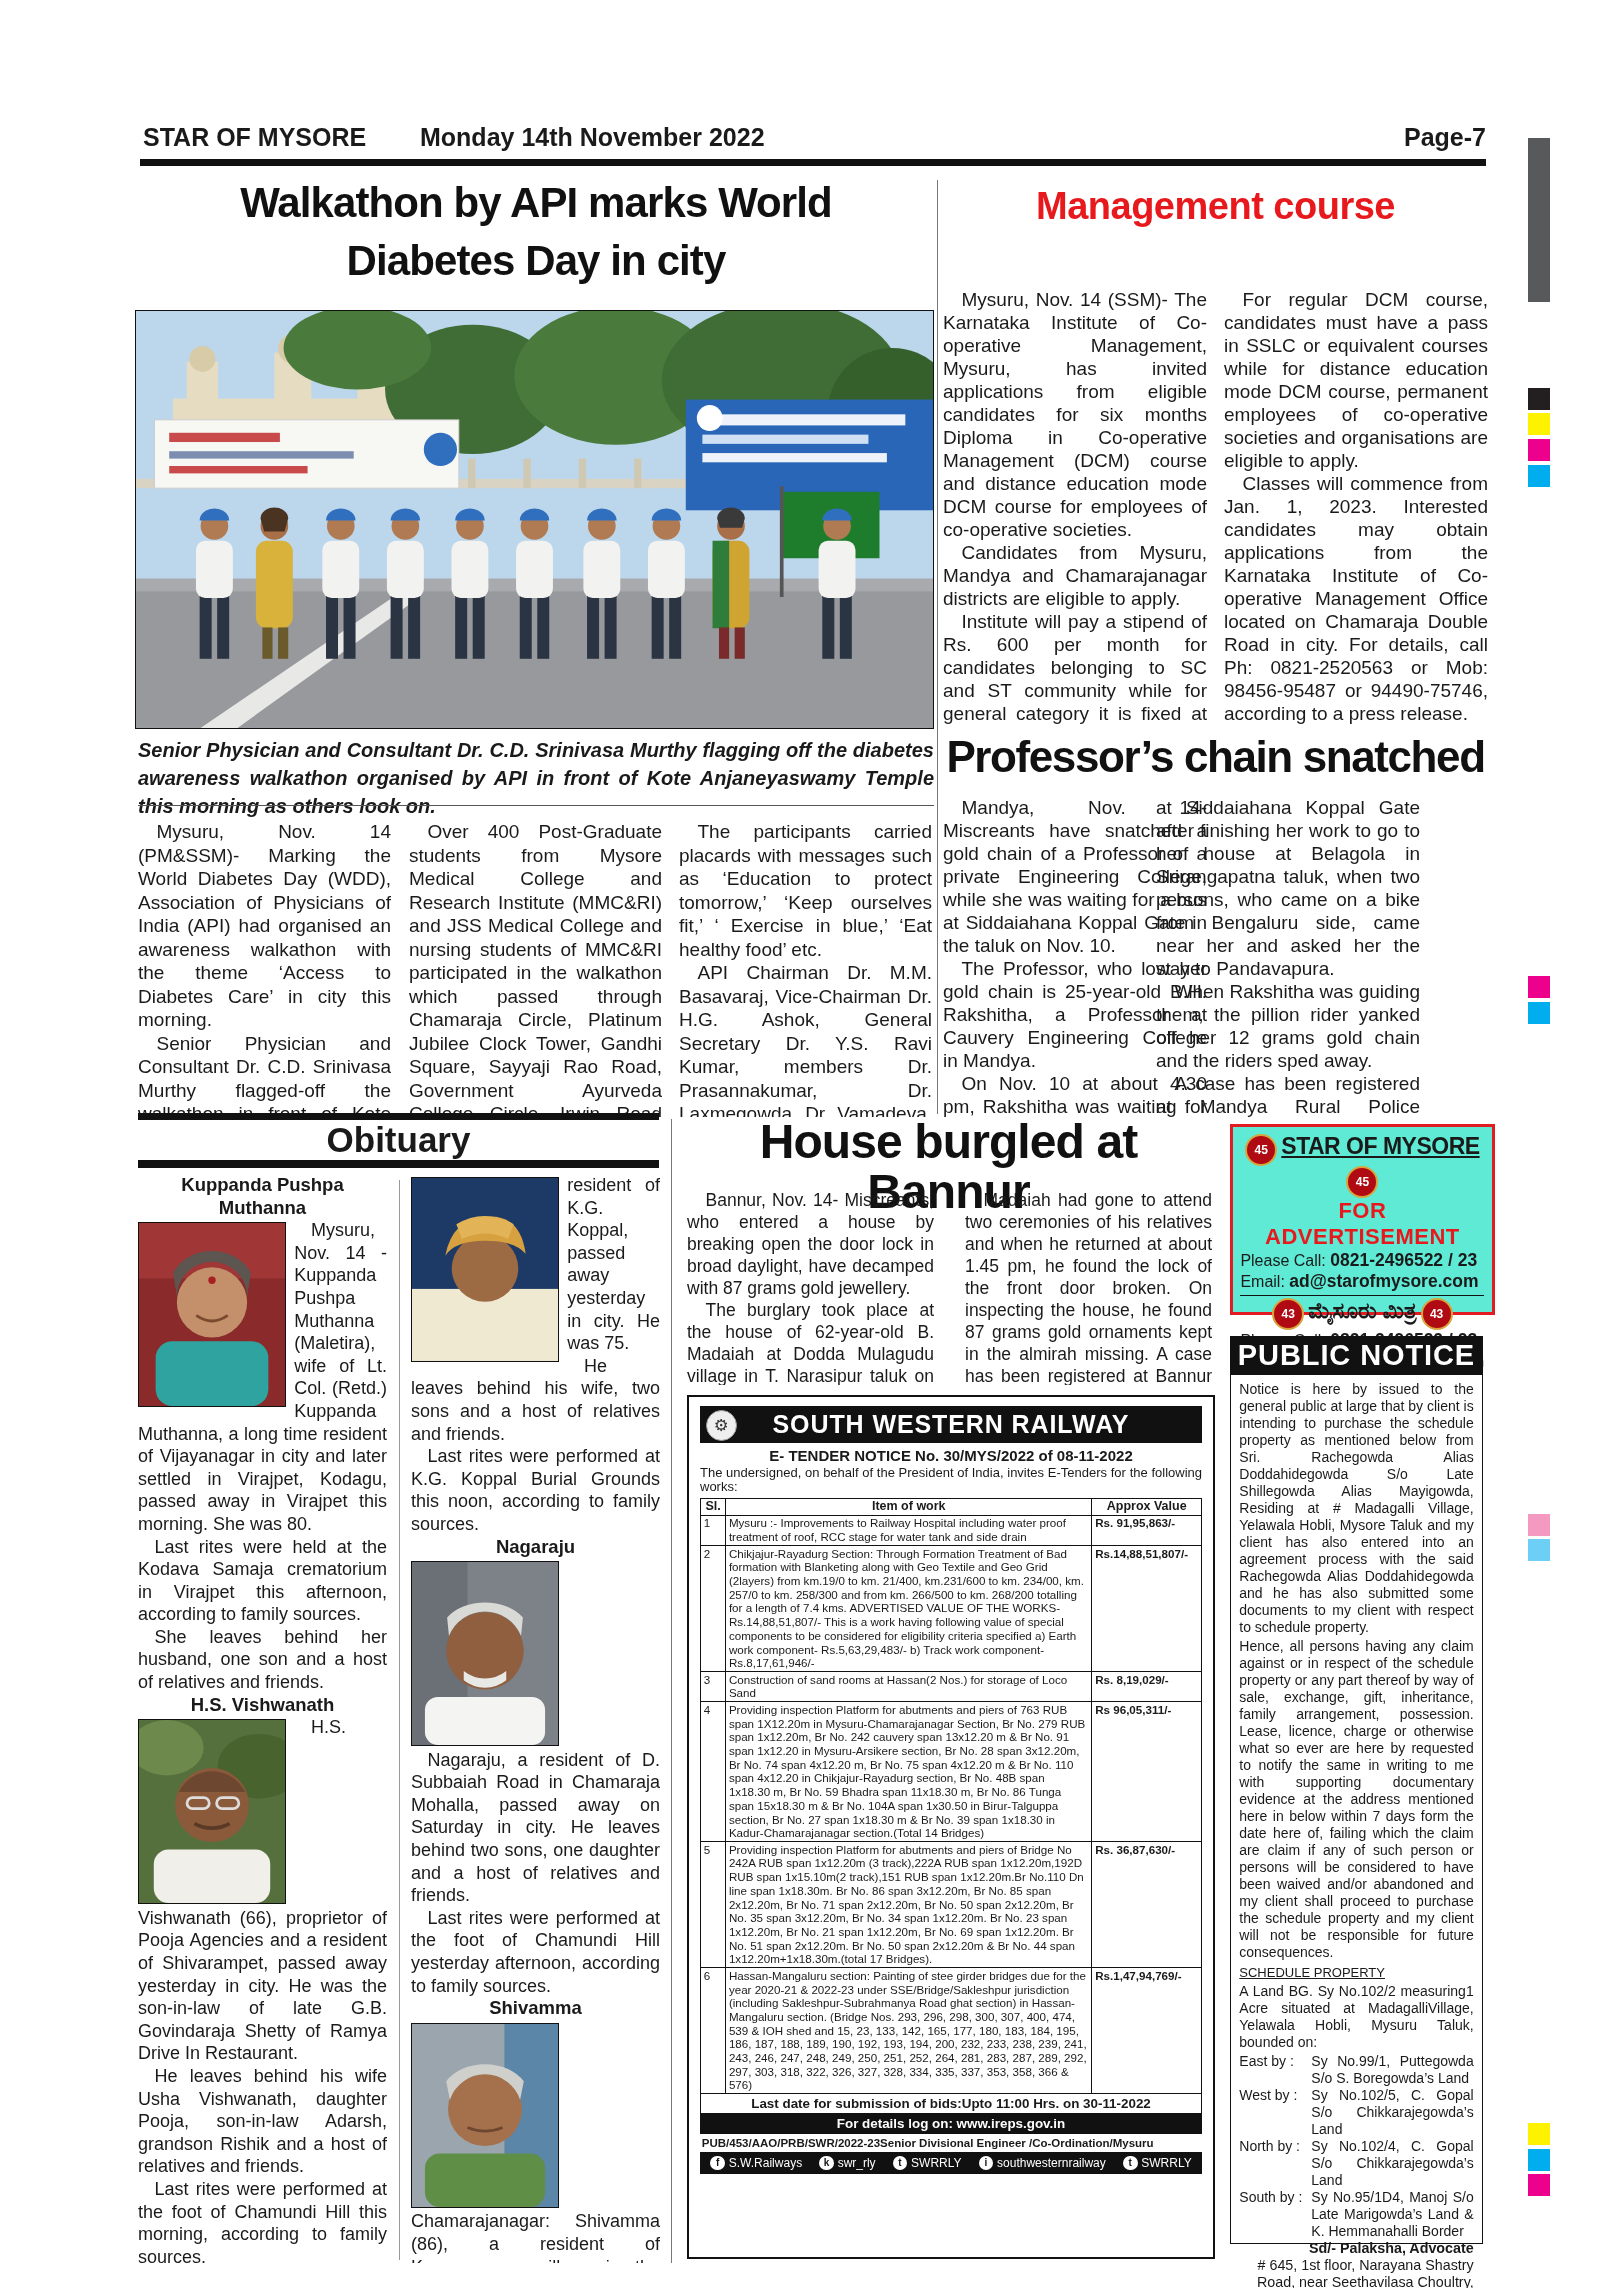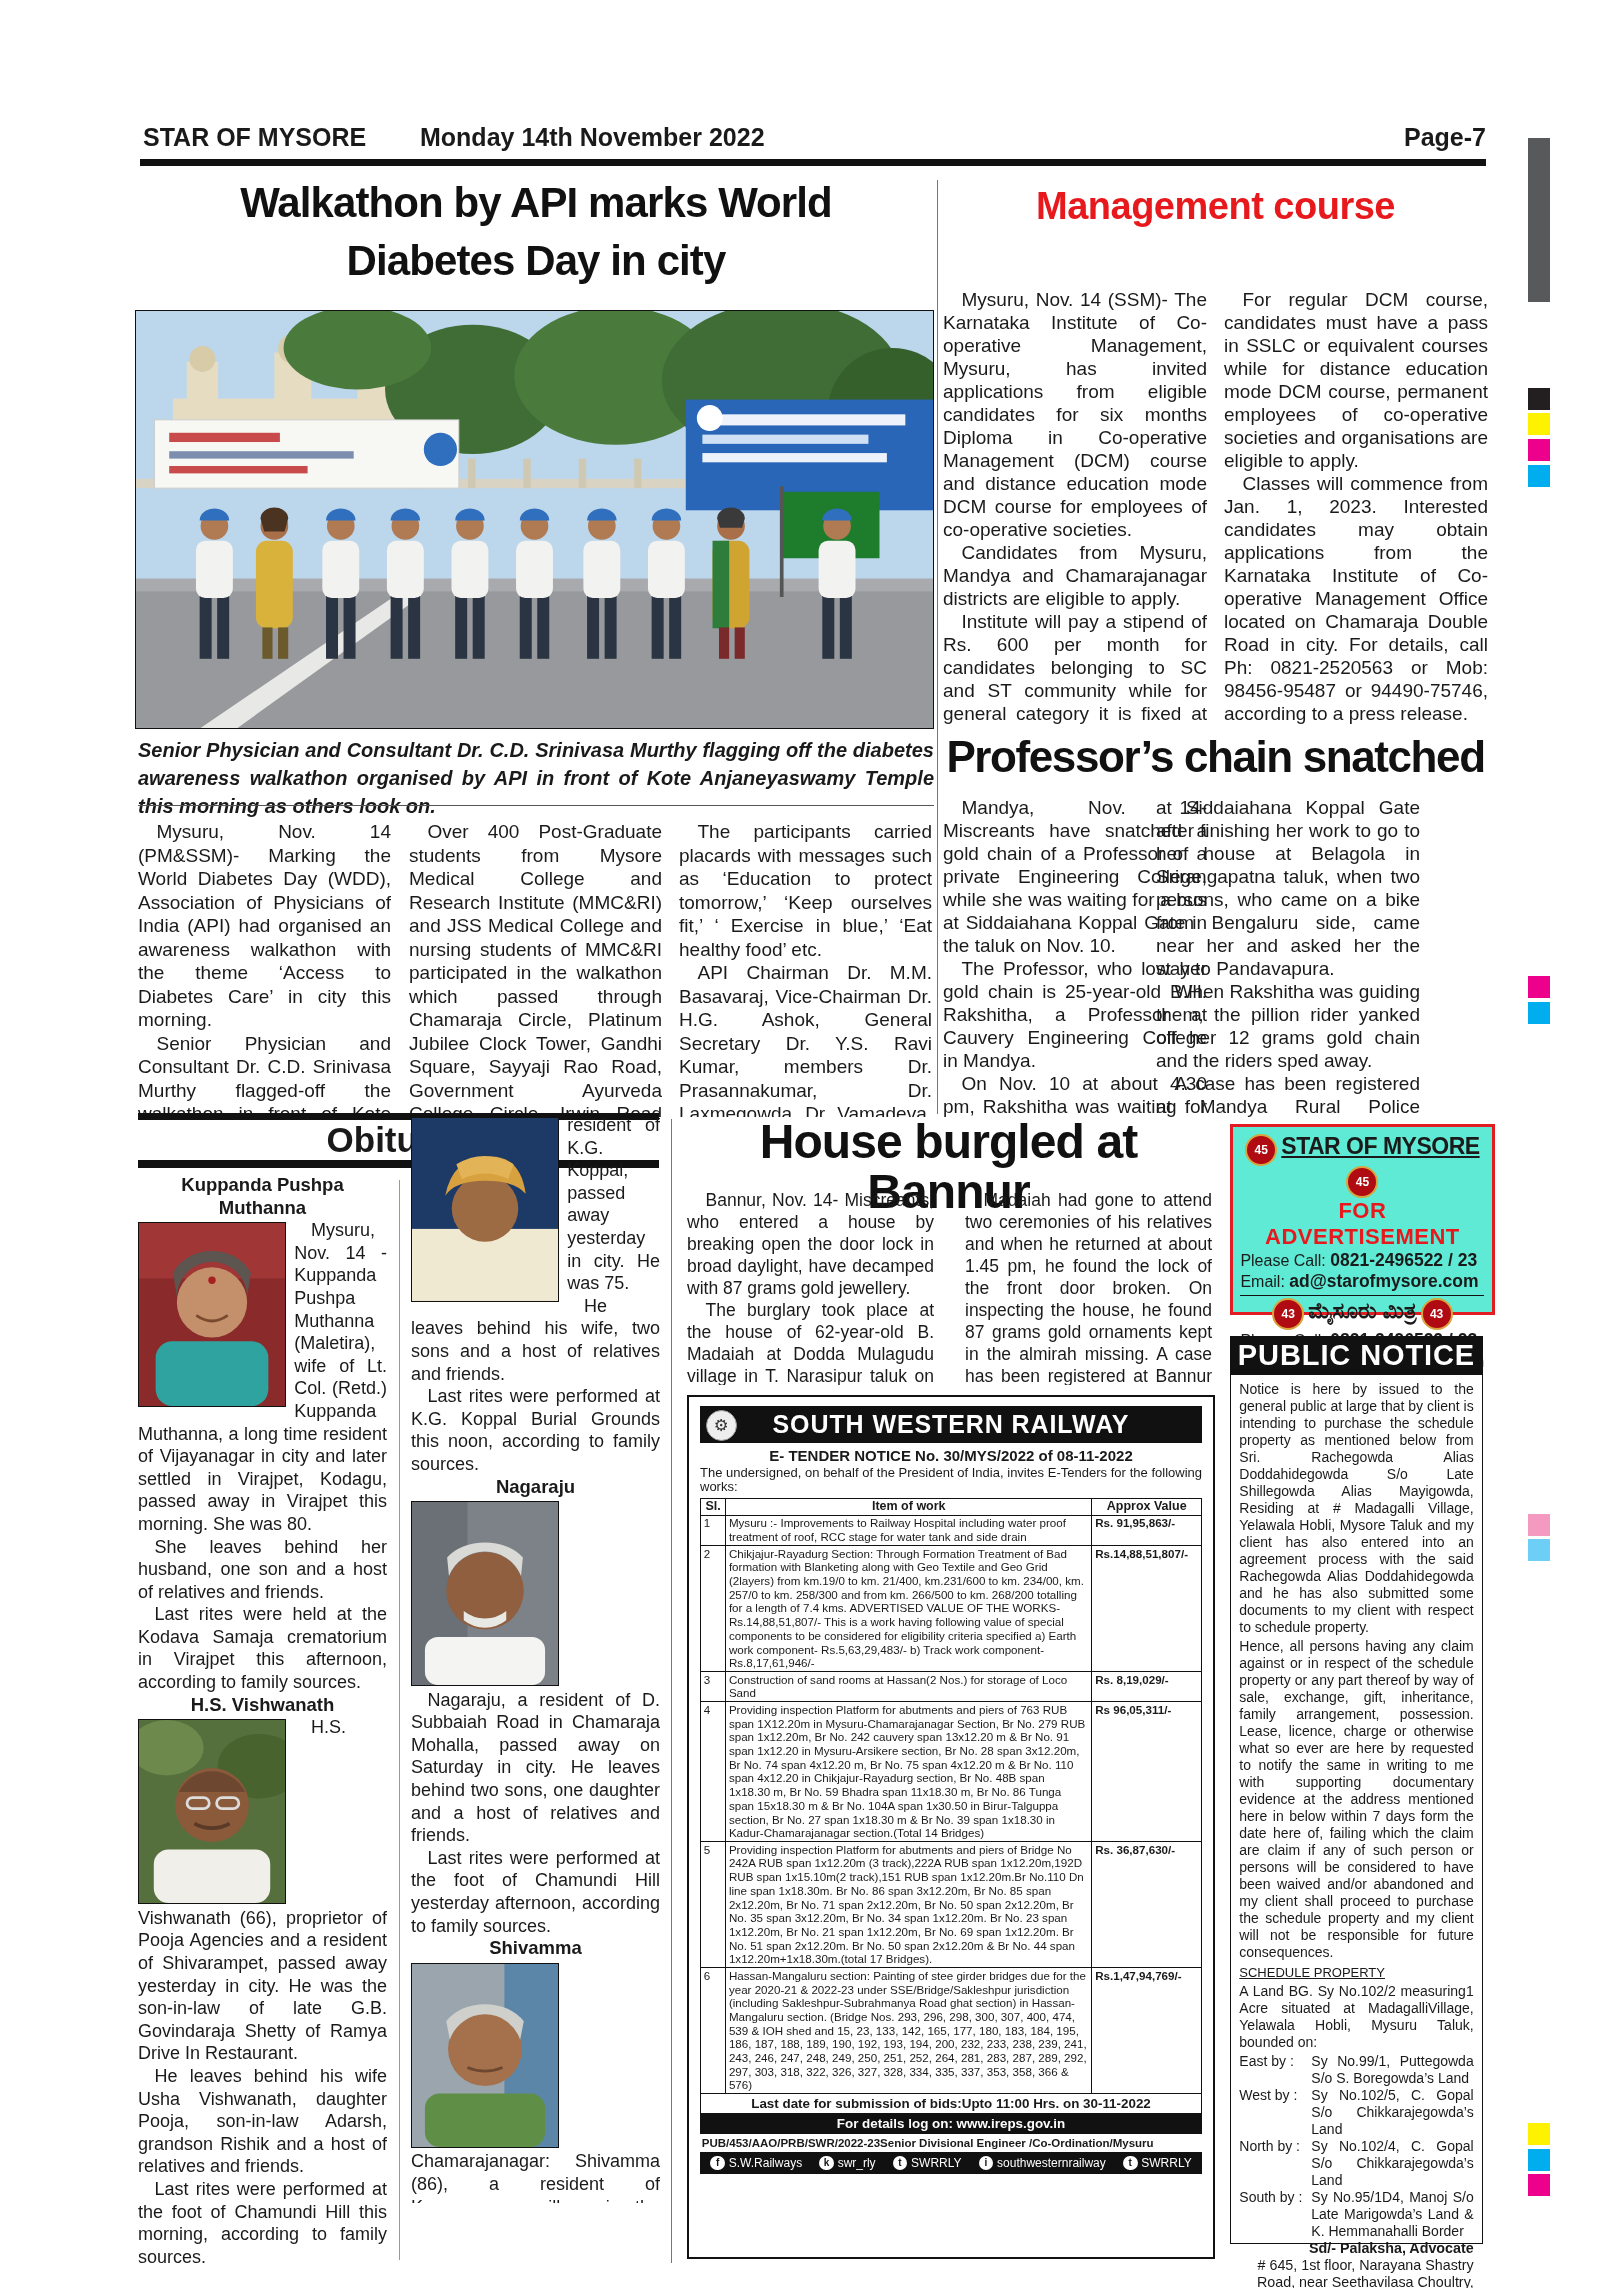--- a/index.html
+++ b/index.html
@@ -240,22 +240,22 @@
           <rect x="0" y="0" width="158" height="60" fill="#a03636"></rect>
           <rect x="18" y="128" width="122" height="70" rx="18" fill="#2fa3a0"></rect>
           <circle cx="79" cy="86" r="38" fill="#c3906b"></circle>
           <path d="M41 80 a38 38 0 0 1 76 0 l4 -26 a46 40 0 0 0 -84 0 z" fill="#5c5550"></path>
           <circle cx="79" cy="62" r="4" fill="#a81f1f"></circle>
           <path d="M62 100 q17 12 34 0" stroke="#7a4a2e" fill="none" stroke-width="3"></path>
         </svg>
       </span>
       <p style="text-indent:16.6px;">Mysuru, Nov. 14 - Kuppanda Pushpa Muthanna (Maletira), wife of Lt. Col. (Retd.) Kuppanda Muthanna, a long time resident of Vijayanagar in city and later settled in Virajpet, Kodagu, passed away in Virajpet this morning. She was 80.</p>
     </div>
+    <p>Last rites were held at the Kodava Samaja crematorium in Virajpet this afternoon, according to family sources.</p>
     <p>She leaves behind her husband, one son and a host of relatives and friends.</p>
-    <p>Last rites were held at the Kodava Samaja crematorium in Virajpet this afternoon, according to family sources.</p>
     <p class="obit-name">H.S. Vishwanath</p>
     <div>
       <span class="obit-photo">
         <svg width="146" height="183" viewBox="0 0 158 198">
           <rect width="158" height="198" fill="#55703c"></rect>
           <ellipse cx="30" cy="30" rx="40" ry="30" fill="#6d8a4c"></ellipse>
           <ellipse cx="130" cy="50" rx="45" ry="35" fill="#49632f"></ellipse>
           <rect x="16" y="140" width="126" height="58" rx="16" fill="#f0efea"></rect>
           <circle cx="79" cy="92" r="40" fill="#8a5a3b"></circle>
           <path d="M43 78 a40 40 0 0 1 72 0 z" fill="#6e4730"></path>
@@ -266,21 +266,21 @@
       </span>
       <p style="text-indent:16.6px;">H.S. Vishwanath (66), proprietor of Pooja Agencies and a resident of Shivarampet, passed away yesterday in city. He was the son-in-law of late G.B. Govindaraja Shetty of Ramya Drive In Restaurant.</p>
     </div>
     <p>He leaves behind his wife Usha Vishwanath, daughter Pooja, son-in-law Adarsh, grandson Rishik and a host of relatives and friends.</p>
     <p>Last rites were performed at the foot of Chamundi Hill this morning, according to family sources.</p>
 
   </div>
 
   <div class="vrule" style="left:399px;top:1180px;height:1080px;background:#999;"></div>
 
-  <div class="abs obit-col" style="left:411px;top:1114px;width:249px;height:1089px;overflow:hidden;">
+  <div class="abs obit-col" style="left:411px;top:1174px;width:249px;height:1089px;overflow:hidden;">
     <div>
       <span class="obit-photo">
         <svg width="146" height="183" viewBox="0 0 158 198">
           <rect width="158" height="198" fill="#1d3a66"></rect>
           <rect x="0" y="120" width="158" height="78" fill="#efe9d2"></rect>
           <circle cx="79" cy="98" r="36" fill="#9c6a43"></circle>
           <path d="M36 84 q8 -40 43 -42 q38 -4 44 40 q-12 -14 -44 -14 q-32 0 -43 16z" fill="#d8a13f"></path>
           <path d="M48 50 q30 -18 62 0 l-6 16 q-24 -12 -50 0z" fill="#e2b457"></path>
         </svg>
       </span>

